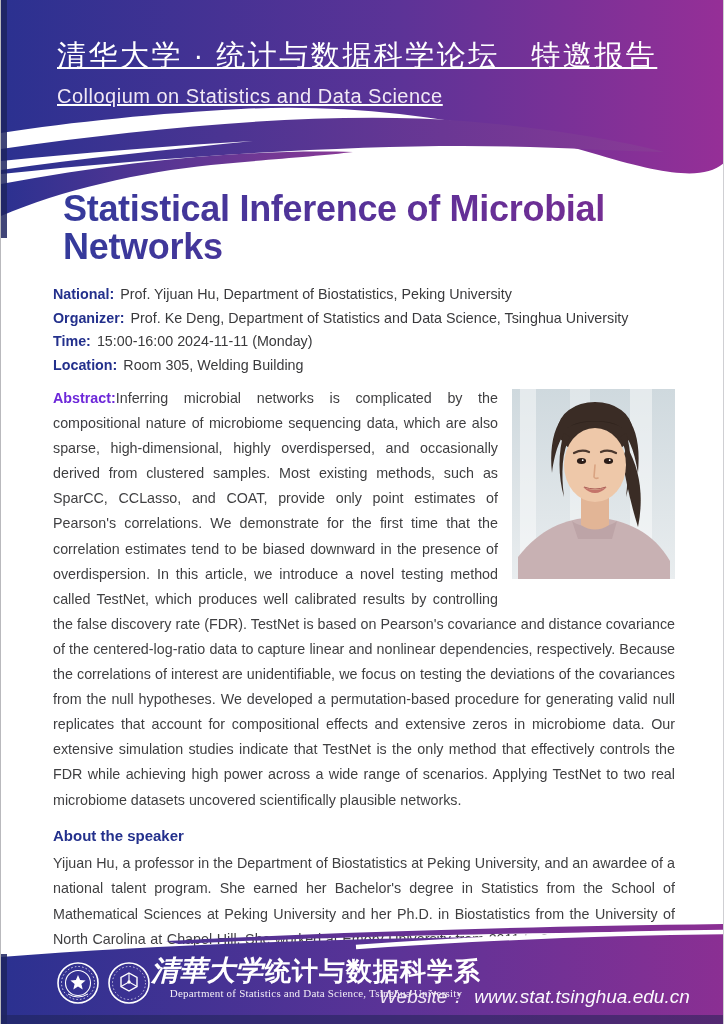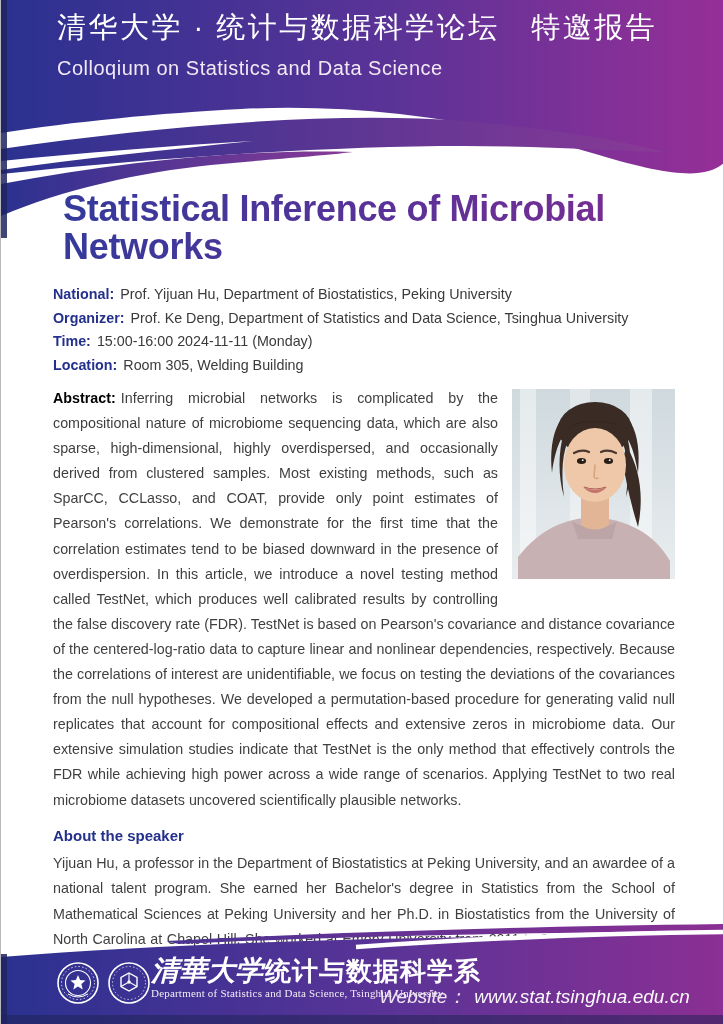--- a/index.html
+++ b/index.html
@@ -4,45 +4,45 @@
 <style>
   html,body{margin:0;padding:0;background:#fff;}
   .page{
     position:relative;width:724px;height:1024px;margin:0 auto;overflow:hidden;
     background:#fff;border-left:1px solid #b9b9bd;border-right:1px solid #cfcfd3;
     box-sizing:border-box;
     font-family:"Liberation Sans","DejaVu Sans",sans-serif;
   }
   
   .header-art{position:absolute;top:0;left:0;width:724px;height:250px;pointer-events:none;}
-  .header-text{position:absolute;top:8px;left:56px;color:#fff;}
+  .header-text{position:absolute;top:36px;left:56px;color:#fff;text-decoration:underline;}
   .header-zh{font-size:29px;letter-spacing:2.5px;font-weight:400;
     font-family:"Liberation Sans","DejaVu Sans",sans-serif;}
   .header-en{font-size:20px;font-weight:300;letter-spacing:.5px;margin-top:9px;color:#f2e9f5;}
   
   .content{position:absolute;top:190px;left:52px;width:622px;}
   .talk-title{
     font-size:36px;line-height:38px;font-weight:700;letter-spacing:-.3px;
     margin:0 10px;color:#4b2f94;
     background:linear-gradient(90deg,#343a9b 0%,#5b3198 55%,#7b2d92 100%);
     -webkit-background-clip:text;background-clip:text;-webkit-text-fill-color:transparent;
   }
   .details{margin-top:17px;}
   .detail-row{font-size:14.3px;line-height:23.5px;color:#3a3a3c;}
   .detail-row b{color:#23308c;font-weight:700;margin-right:6px;}
   .abstract{margin-top:9px;font-size:14.3px;line-height:25.1px;color:#3f3f41;
     text-align:justify;}
-  .abstract b{color:#000000;margin-right:5px;}
+  .abstract b{color:#6d28d9;}
   .photo-wrap{float:right;width:163px;height:190px;margin:3px 0 8px 14px;}
   .photo-wrap svg{display:block;width:163px;height:190px;}
   .about-heading{margin-top:10px;font-size:15px;font-weight:700;color:#23308c;}
   .bio{margin-top:7px;font-size:14.3px;line-height:25.4px;color:#3f3f41;text-align:justify;}
   
   .footer-art{position:absolute;left:0;bottom:0;width:724px;height:100px;pointer-events:none;}
-  .footer-content{position:absolute;left:0;bottom:0;width:724px;height:100px;color:#fff;}
+  .footer-content{position:absolute;left:0;bottom:0;width:724px;height:100px;color:#fff;text-align:center;}
   .logo{position:absolute;top:37px;}
   .logo-tsinghua{left:55px;}
   .logo-dept{left:106px;}
   .dept-names{position:absolute;left:150px;top:33px;white-space:nowrap;}
   .dept-zh{font-size:26px;font-weight:700;letter-spacing:1px;line-height:28px;}
   .dept-zh .calli{font-family:"Liberation Serif","DejaVu Serif",serif;font-style:italic;
     font-size:28px;letter-spacing:0;margin-right:2px;}
   .dept-en{font-size:11px;font-weight:400;margin-top:2px;letter-spacing:.2px;
     font-family:"Liberation Serif","DejaVu Serif",serif;color:#f3eef6;}
   .website{position:absolute;left:378px;top:60px;font-size:19px;font-weight:300;color:#efe6f2;font-style:italic;}

